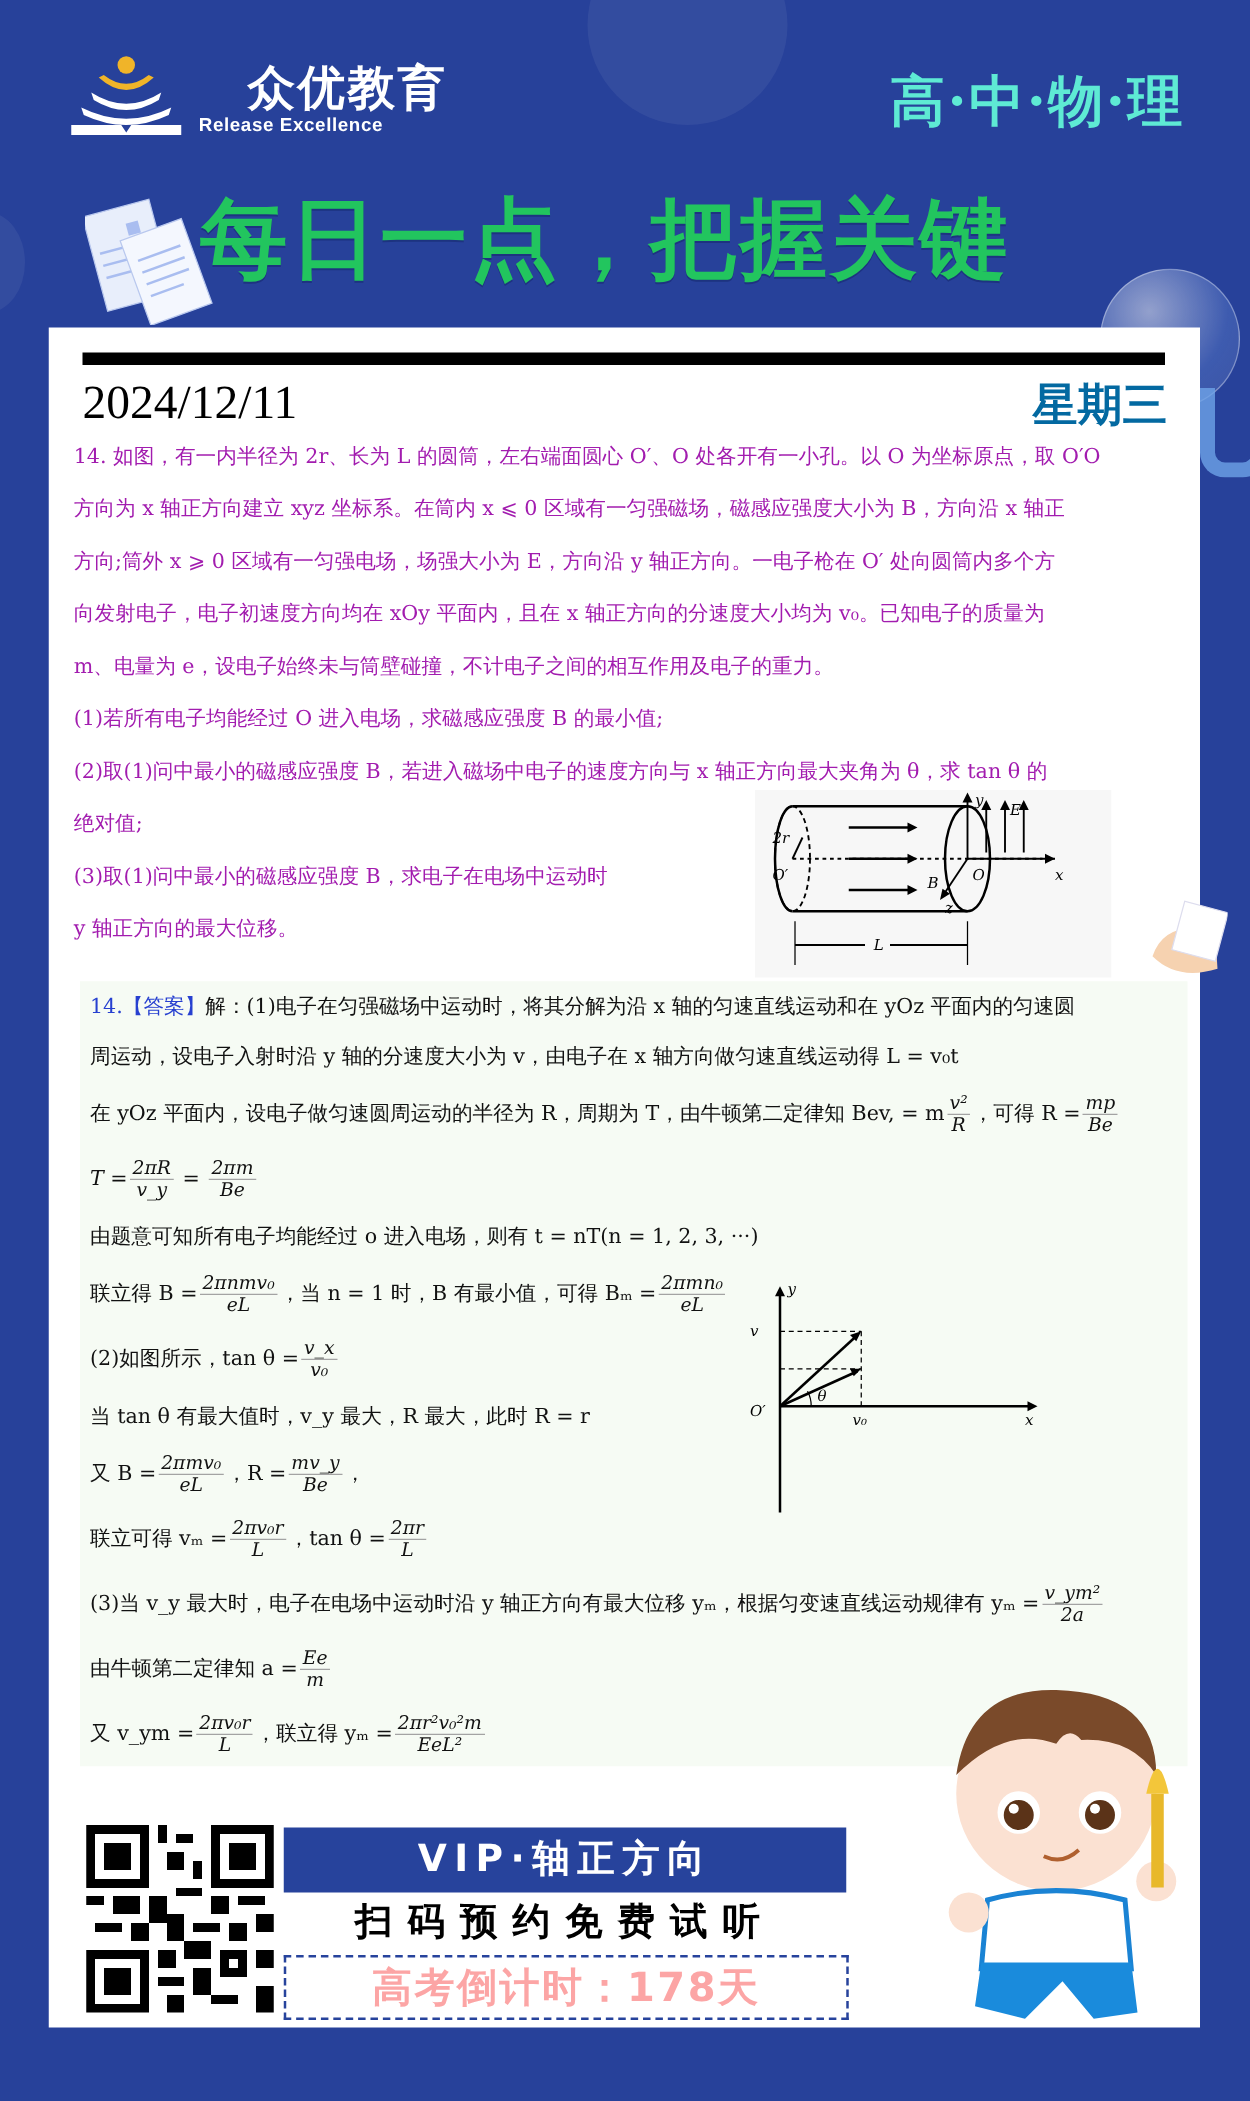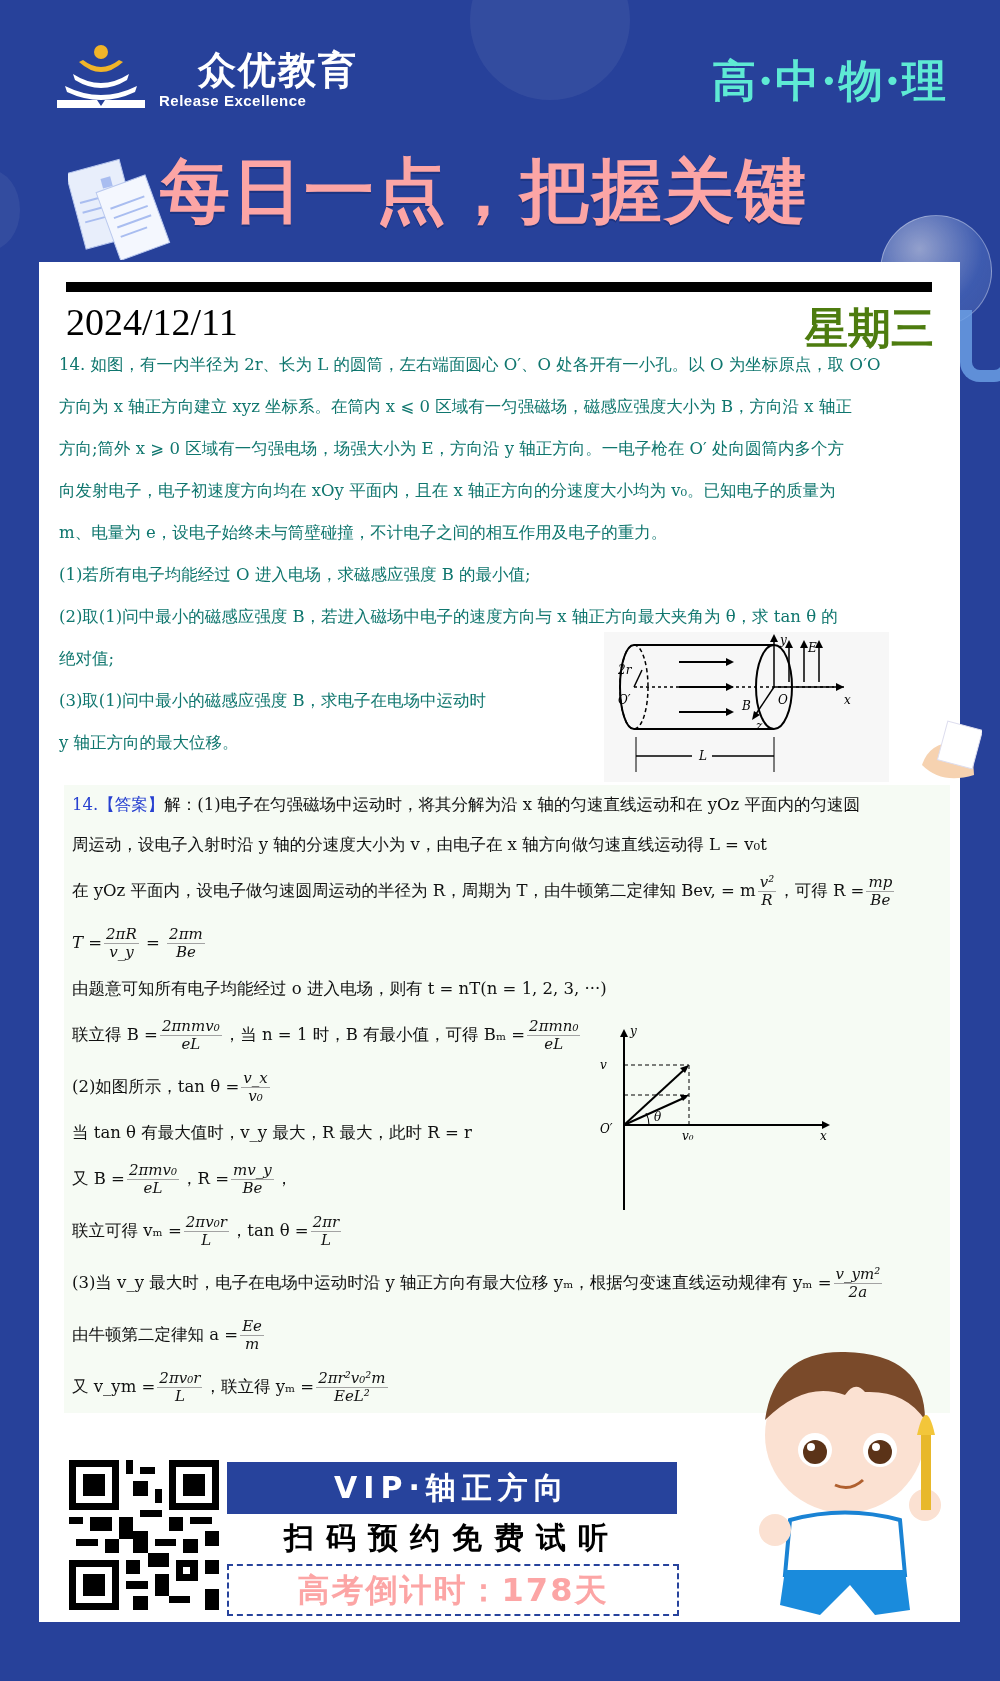--- a/index.html
+++ b/index.html
@@ -10,30 +10,30 @@
     position: relative;
   }
   .bg-circle { position: absolute; border-radius: 50%; background: rgba(255,255,255,0.06); }
   .header { position: absolute; left: 0; top: 0; width: 1000px; height: 265px; }
   .logo { position: absolute; left: 55px; top: 42px; display: flex; align-items: center; }
   .logo-mark { width: 92px; height: 72px; position: relative; }
   .logo-text { margin-left: 12px; color: #fff; }
   .logo-cn { font-family: "DejaVu Sans", sans-serif; font-weight: bold; font-size: 38px; letter-spacing: 2px; line-height: 44px; margin-left: 39px; }
   .logo-en { font-family: "Liberation Sans", sans-serif; font-weight: bold; font-size: 15px; letter-spacing: 0.5px; }
   .subject { position: absolute; right: 52px; top: 52px; color: #5eead4; font-family: "DejaVu Serif", serif; font-weight: bold; font-size: 44px; letter-spacing: 2px; }
-  .slogan { position: absolute; left: 160px; top: 145px; color: #fca5a5; font-family: "DejaVu Sans", sans-serif; font-weight: bold; font-size: 70px; letter-spacing: 2px; text-shadow: 0 2px 0 #1d3380; }
+  .slogan { position: absolute; left: 160px; top: 145px; color: #22c55e; font-family: "DejaVu Sans", sans-serif; font-weight: bold; font-size: 70px; letter-spacing: 2px; text-shadow: 0 2px 0 #1d3380; }
   .paper-icon { position: absolute; left: 68px; top: 150px; width: 110px; height: 110px; }
   .bubble { position: absolute; left: 880px; top: 215px; width: 110px; height: 110px; border-radius: 50%; background: radial-gradient(circle at 35% 30%, rgba(255,255,255,0.5), rgba(130,170,240,0.25) 60%, rgba(255,255,255,0.1)); border: 1px solid rgba(255,255,255,0.35); }
   .magnet { position: absolute; left: 960px; top: 310px; width: 30px; height: 60px; border: 12px solid #6ea3e8; border-top: none; border-radius: 0 0 20px 20px; opacity: 0.8; }
 
   .card { position: absolute; left: 39px; top: 262px; width: 921px; height: 1360px; background: #fff; }
   .rule { position: absolute; left: 27px; top: 20px; width: 866px; height: 10px; background: #000; }
   .date { position: absolute; left: 27px; top: 38px; font-family: "Liberation Serif", serif; font-weight: normal; font-size: 38px; color: #000000; }
-  .weekday { position: absolute; right: 26px; top: 38px; font-family: "DejaVu Serif", serif; font-weight: bold; font-size: 43px; color: #4d7c0f; }
-  .question { position: absolute; left: 20px; top: 82px; width: 880px; font-size: 16.5px; color: #0f766e; line-height: 42px; }
+  .weekday { position: absolute; right: 26px; top: 38px; font-family: "DejaVu Serif", serif; font-weight: bold; font-size: 36px; color: #0369a1; }
+  .question { position: absolute; left: 20px; top: 82px; width: 880px; font-size: 16.5px; color: #a21caf; line-height: 42px; }
   .question p { margin: 0; }
   .q-part3 { width: 510px; }
   .fig1 { position: absolute; left: 565px; top: 370px; width: 285px; height: 150px; background: #f7f7f7; }
   .answer { position: absolute; left: 25px; top: 523px; width: 870px; background: #f6fbf4; font-size: 16.5px; color: #111; padding: 0 8px; }
   .answer .line { line-height: 40px; white-space: nowrap; }
   .answer .line.tall { line-height: 52px; }
   .ans-label { color: #2740d0; }
   .frac { display: inline-block; vertical-align: middle; text-align: center; font-style: italic; font-size: 15px; line-height: 17px; margin: 0 2px; }
   .frac .num { display: block; border-bottom: 1px solid #a3a3a3; padding: 0 2px; }
   .frac .den { display: block; padding: 0 2px; }

